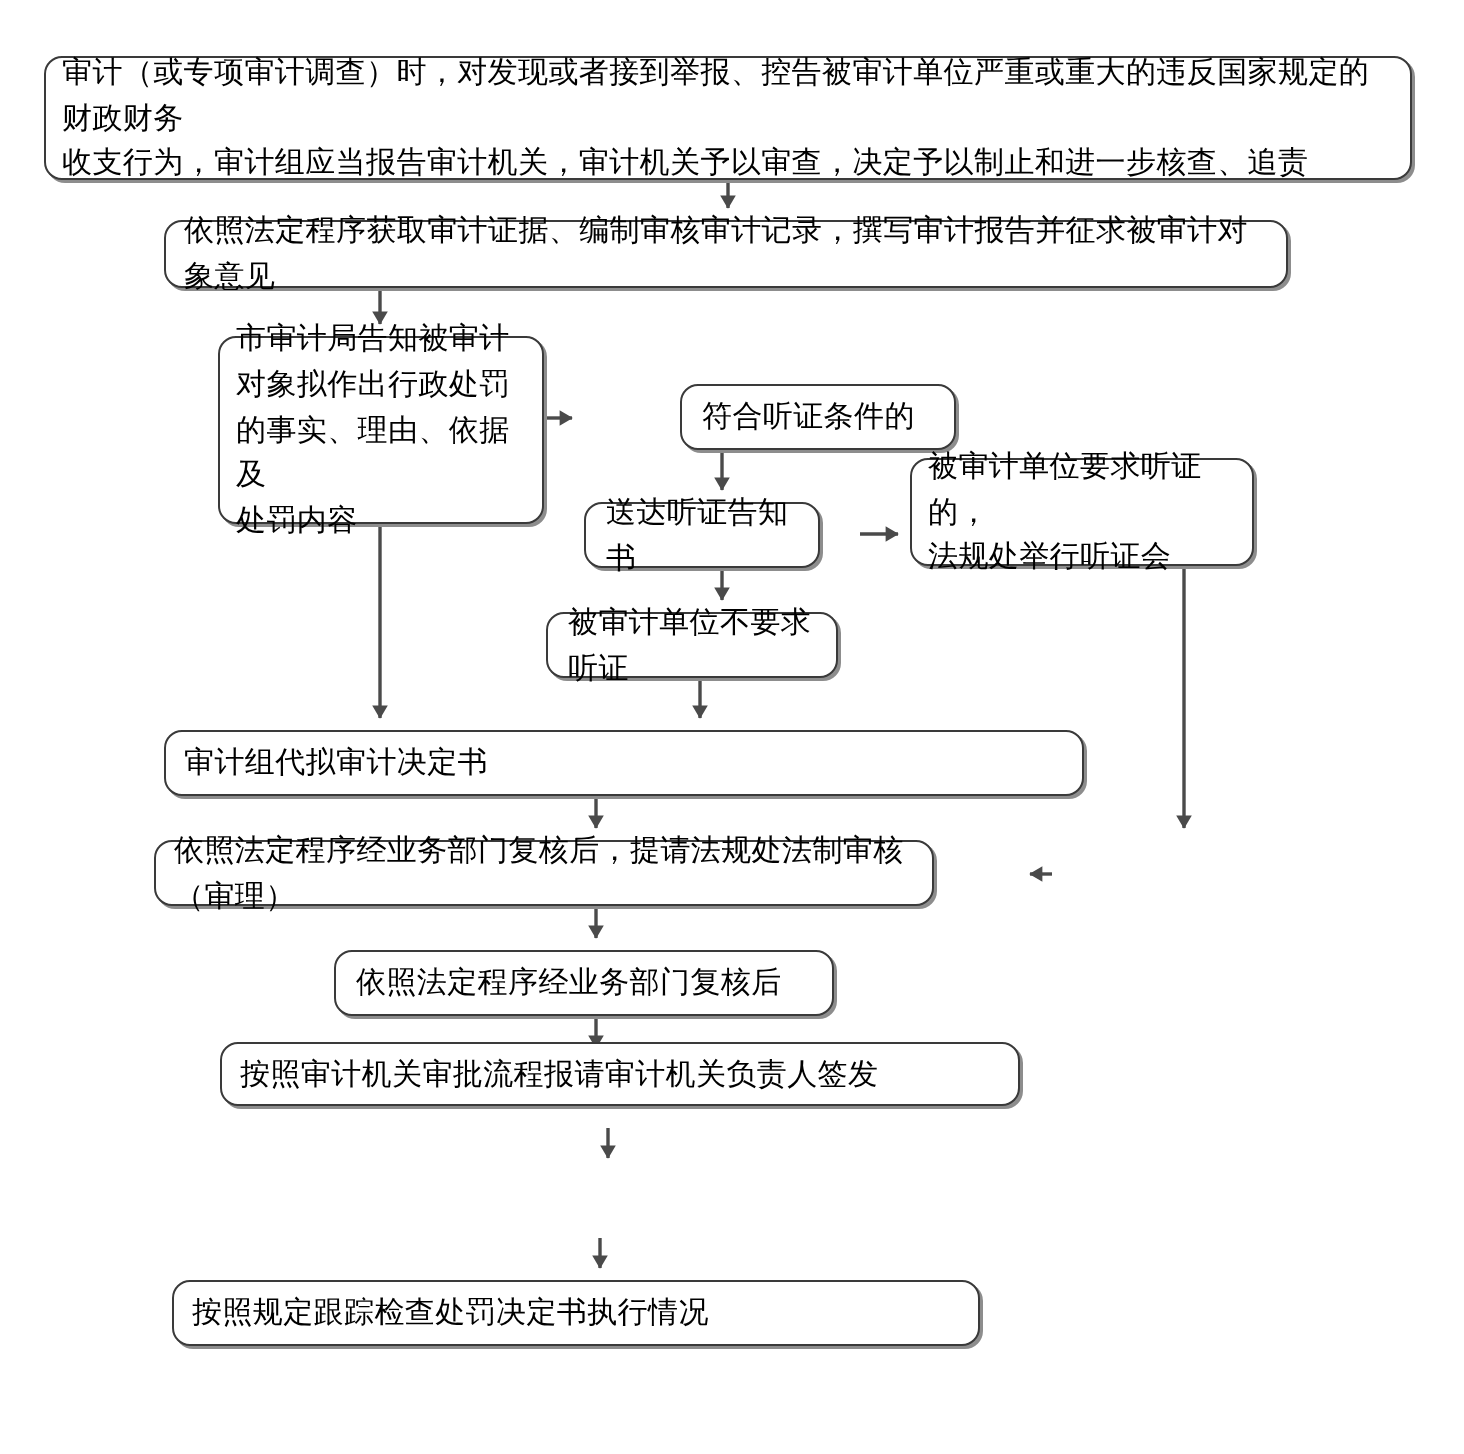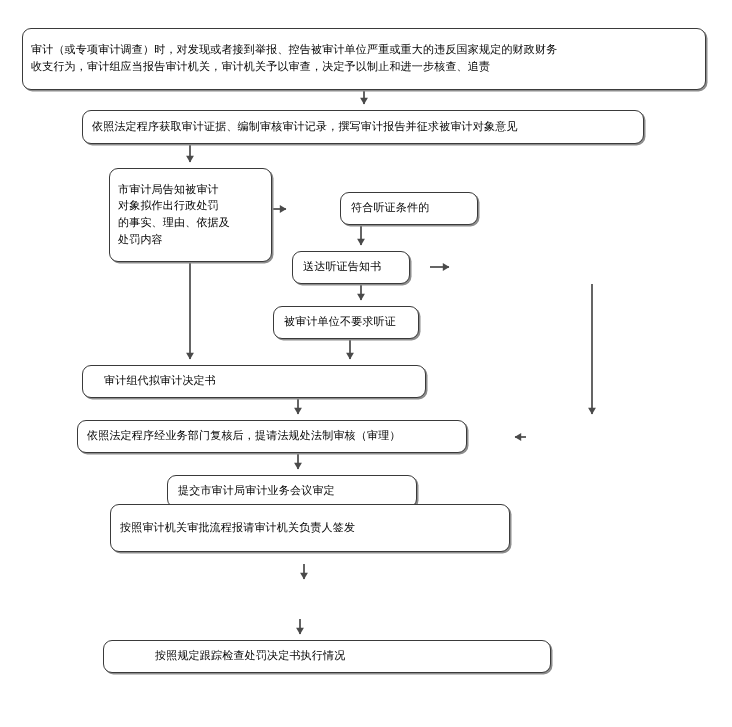--- a/index.html
+++ b/index.html
@@ -29,21 +29,21 @@
     background: #ffffff;
     border: 1px solid #3a3a3a;
     border-radius: 9px;
     display: flex;
     align-items: center;
     justify-content: flex-start;
     box-shadow: 1.5px 1.5px 0 0 #8d8d8d;
   }
   .node .node-label {
     display: block;
-    font-size: 11px;
+    font-size: 15px;
     line-height: 1.52;
     color: #000000;
     letter-spacing: 0.2px;
     white-space: pre-line;
     padding: 0 8px;
   }
   .node.multiline {
     align-items: center;
   }
   .node.centered .node-label {
@@ -121,40 +121,44 @@
   </div>
 
   <div class="node centered" style="left:292px; top:192px; width:138px; height:33px;margin-left:48px;">
     <span class="node-label">符合听证条件的</span>
   </div>
 
   <div class="node centered" style="left:292px; top:251px; width:118px; height:33px;">
     <span class="node-label">送达听证告知书</span>
   </div>
 
+  <div class="node multiline" style="left:455px; top:229px; width:172px; height:54px;">
+    <span class="node-label">被审计单位要求听证的，
+法规处举行听证会</span>
+  </div>
 
   <div class="node centered" style="left:273px; top:306px; width:146px; height:33px;">
     <span class="node-label">被审计单位不要求听证</span>
   </div>
 
-  <div class="node pad-left" style="left:82px; top:365px; width:344px; height:33px;padding-left:12px;">
+  <div class="node pad-left" style="left:82px; top:365px; width:460px; height:33px;">
     <span class="node-label">审计组代拟审计决定书</span>
   </div>
 
   <div class="node pad-left" style="left:77px; top:420px; width:390px; height:33px;">
     <span class="node-label">依照法定程序经业务部门复核后，提请法规处法制审核（审理）</span>
   </div>
 
 
   <div class="node centered" style="left:167px; top:475px; width:250px; height:33px;">
-    <span class="node-label">提交市审计局审计业务会议审定</span>
+    <span class="node-label">依照法定程序经业务部门复核后</span>
   </div>
 
-  <div class="node pad-left" style="left:110px; top:504px; width:400px; height:48px;">
+  <div class="node pad-left" style="left:110px; top:521px; width:400px; height:32px;">
     <span class="node-label">按照审计机关审批流程报请审计机关负责人签发</span>
   </div>
 
 
-  <div class="node pad-left" style="left:103px; top:640px; width:448px; height:33px;padding-left:42px;">
+  <div class="node pad-left" style="left:86px; top:640px; width:404px; height:33px;">
     <span class="node-label">按照规定跟踪检查处罚决定书执行情况</span>
   </div>
 
 </div>
 
 </body></html>

